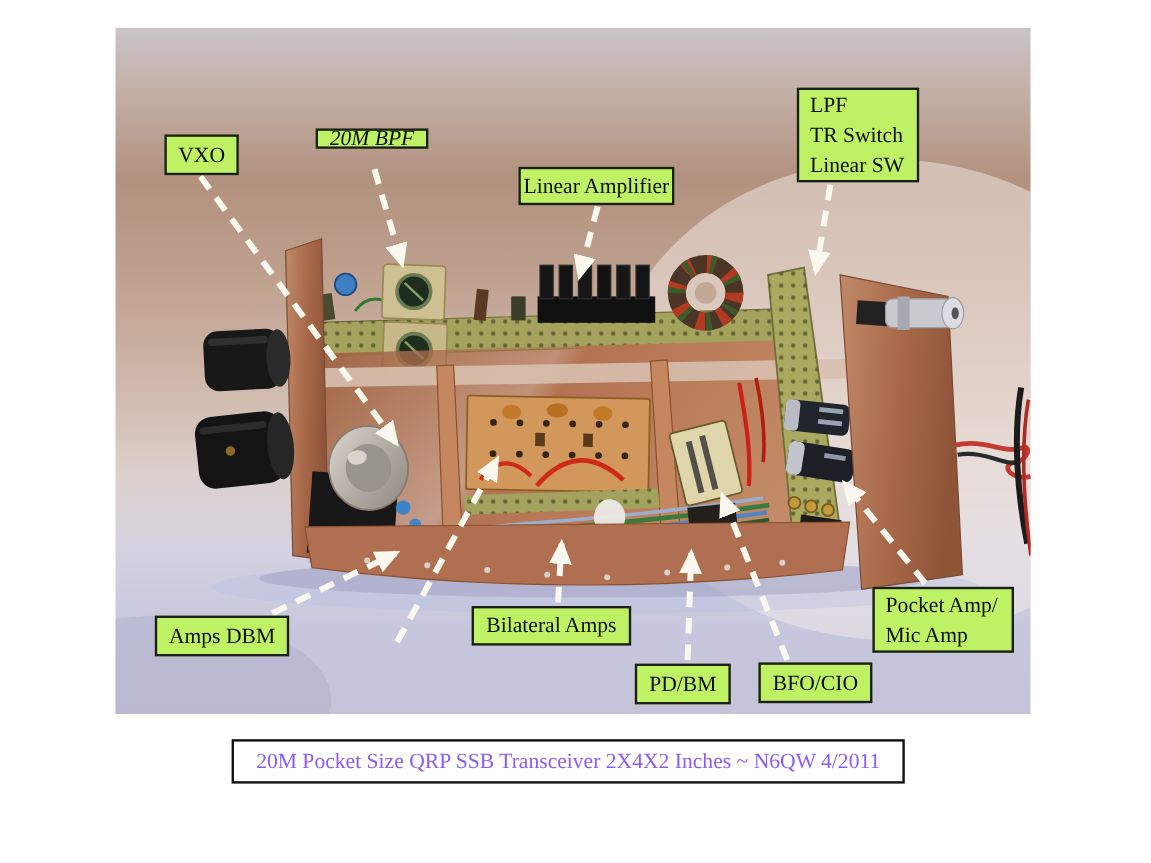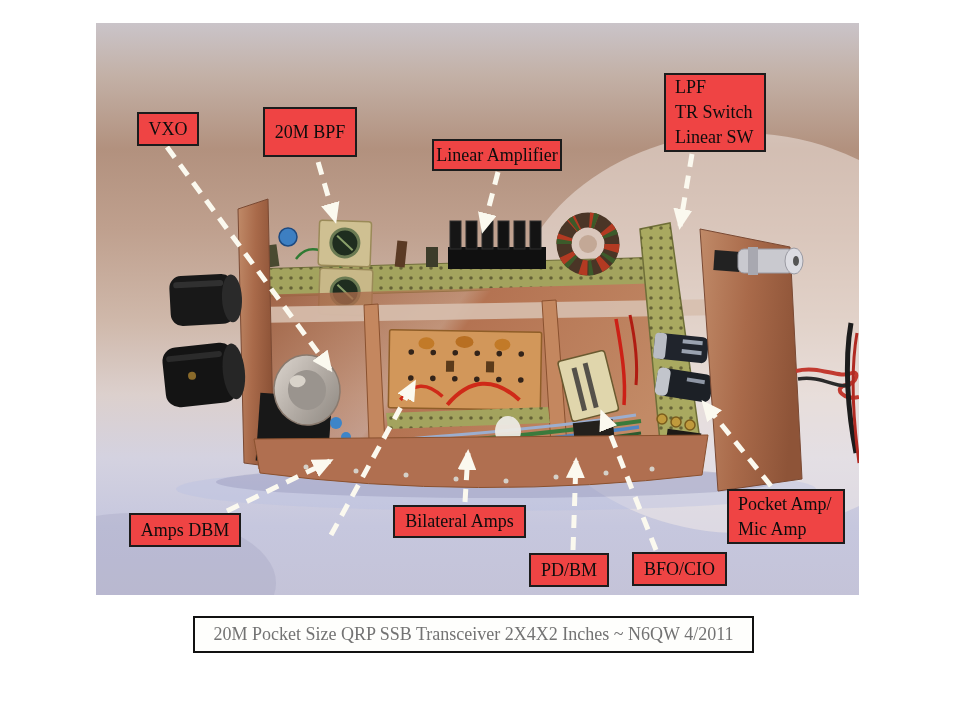--- a/index.html
+++ b/index.html
@@ -7,39 +7,39 @@
     width:959px;height:719px;position:relative;overflow:hidden;
     background:#ffffff;
     font-family:"Liberation Serif","DejaVu Serif",serif;
   }
   .photo{
     position:absolute;left:96px;top:23px;width:763px;height:572px;overflow:hidden;
   }
   .photo svg{display:block;width:763px;height:572px;}
   .callout{
     position:absolute;box-sizing:border-box;
-    background:#ef4444;border:2px solid #1c1c1c;color:#0d0d0d;
+    background:#bef264;border:2px solid #1c1c1c;color:#0d0d0d;
     font-size:18px;line-height:1.25;
     display:flex;align-items:center;justify-content:center;
     padding:2px 6px;white-space:nowrap;
   }
   .callout.multi{flex-direction:column;align-items:flex-start;justify-content:center;padding:5px 9px;line-height:25px;}
   .lbl-vxo{left:41px;top:89px;width:62px;height:34px;}
-  .lbl-bpf{left:167px;top:84px;width:94px;height:50px;}
+  .lbl-bpf{left:167px;top:84px;width:94px;height:17px;font-style:italic;}
   .lbl-linamp{left:336px;top:116px;width:130px;height:32px;}
   .lbl-lpf{left:568px;top:50px;width:102px;height:79px;}
   .lbl-rxtx{left:33px;top:490px;width:112px;height:34px;}
   .lbl-hbx{left:160px;top:514px;width:130px;height:33px;}
   .lbl-bilat{left:297px;top:482px;width:133px;height:33px;}
   .lbl-pdbm{left:433px;top:530px;width:80px;height:34px;}
   .lbl-bfo{left:536px;top:529px;width:95px;height:34px;}
   .lbl-audio{left:631px;top:466px;width:118px;height:55px;}
   .caption-box{
     position:absolute;left:193px;top:616px;width:561px;height:37px;box-sizing:border-box;
-    background:#fefefc;border:2px solid #111;color:#737373;
+    background:#fefefc;border:2px solid #111;color:#8b5cf6;
     font-size:18px;display:flex;align-items:center;justify-content:center;white-space:nowrap;
   }
 </style>
 </head>
 <body>
 
 <div class="photo">
   <svg viewBox="0 0 763 572" xmlns="http://www.w3.org/2000/svg">
     <defs>
       <linearGradient id="bgGrad" x1="0" y1="0" x2="0" y2="1">

